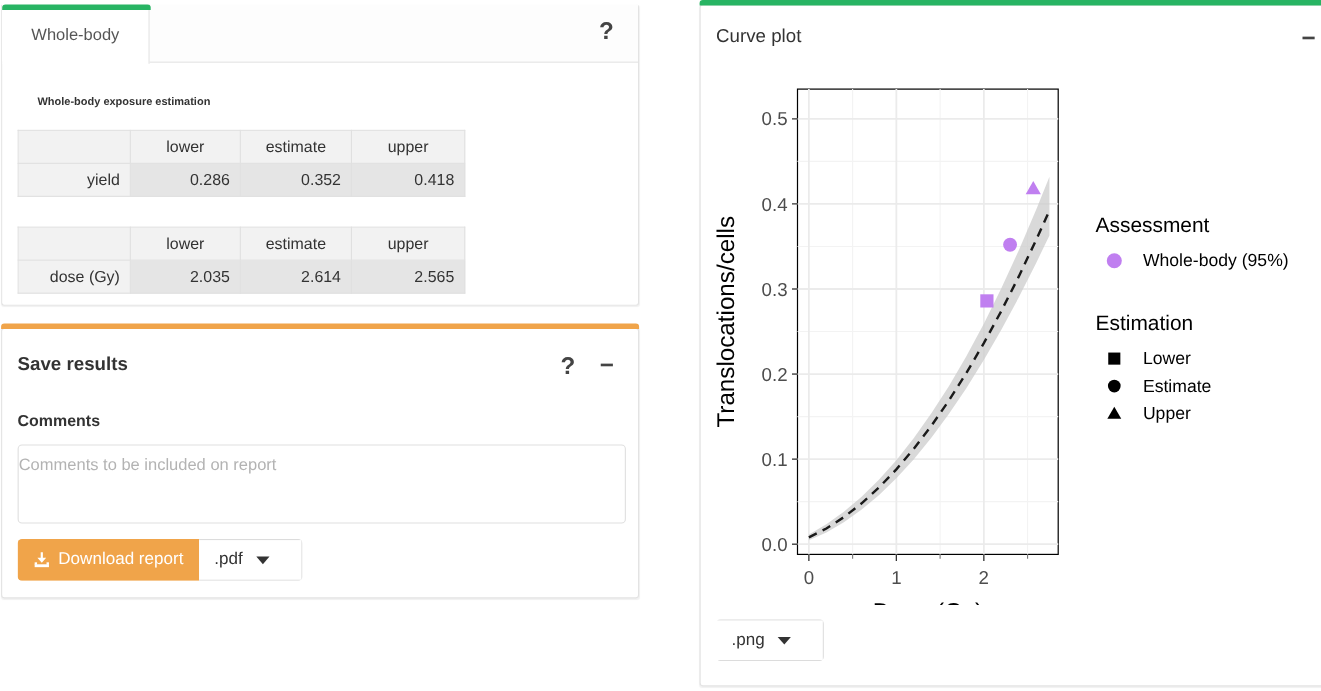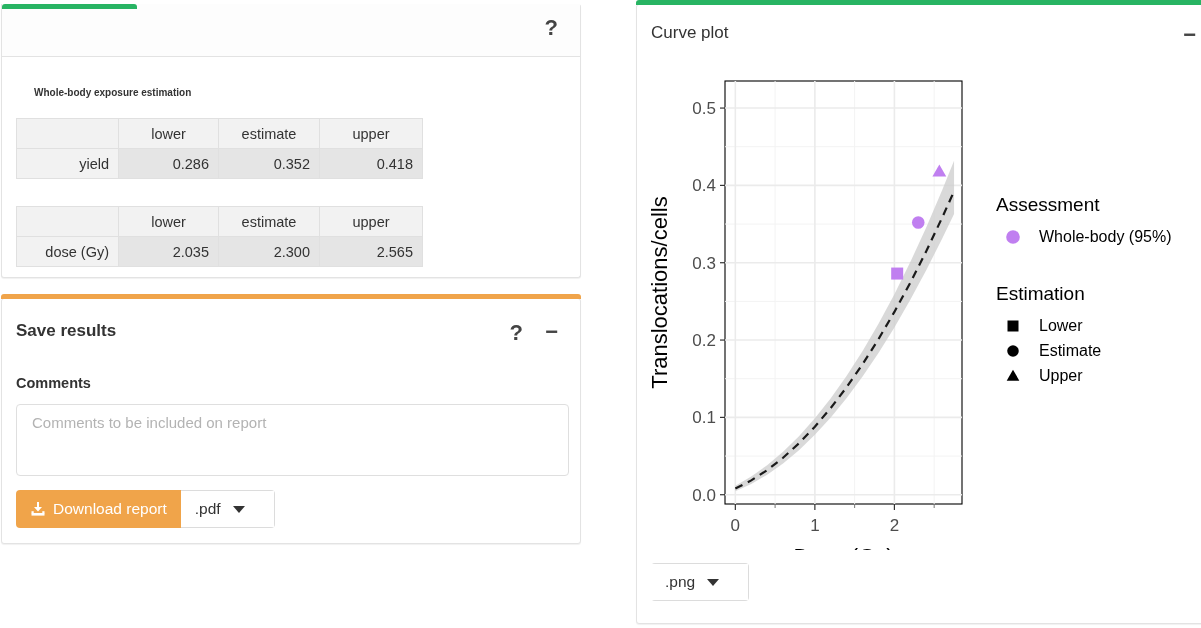--- a/index.html
+++ b/index.html
@@ -138,21 +138,21 @@
     font-weight: bold;
     color: #333333;
   }
   #comments-area {
     position: absolute;
     left: 14px; top: 105px;
     width: 553px; height: 72px;
     border: 1px solid #dfdfdf;
     border-radius: 4px;
     background: #fff;
-    padding: 9px 15px;
+    padding: 9px 0;
     font-family: "Liberation Sans", sans-serif;
     font-size: 15px;
     color: #333;
     resize: none;
     outline: none;
   }
   #comments-area::placeholder { color: #b3b3b3; }
 
   .btn-group {
     position: absolute;
@@ -217,20 +217,23 @@
 </style>
 </head>
 <body>
 
 <div id="root">
 
   <div class="panel" id="results-box">
     <div id="results-accent"></div>
 
     <div class="tabstrip">
+      <div class="tab">
+        <span>Whole-body</span>
+      </div>
       <div class="help-q">?</div>
     </div>
 
     <div class="section-title" style="top:83px;">Whole-body exposure estimation</div>
 
     <table class="rtab" style="left:14px; top:114px; width:406px;">
       <colgroup>
           <col style="width:102px">
           <col style="width:100px">
           <col style="width:101px">
@@ -266,21 +269,21 @@
           <th class="blank"></th>
           <th>lower</th>
           <th>estimate</th>
           <th>upper</th>
         </tr>
       </thead>
       <tbody>
         <tr>
           <td class="rowhdr">dose (Gy)</td>
           <td class="val">2.035</td>
-          <td class="val">2.300</td>
+          <td class="val">2.614</td>
           <td class="val">2.565</td>
         </tr>
       </tbody>
     </table>
   </div>
 
   <div class="panel" id="save-box">
     <div id="save-accent"></div>
 
     <div id="save-title">Save results</div>

